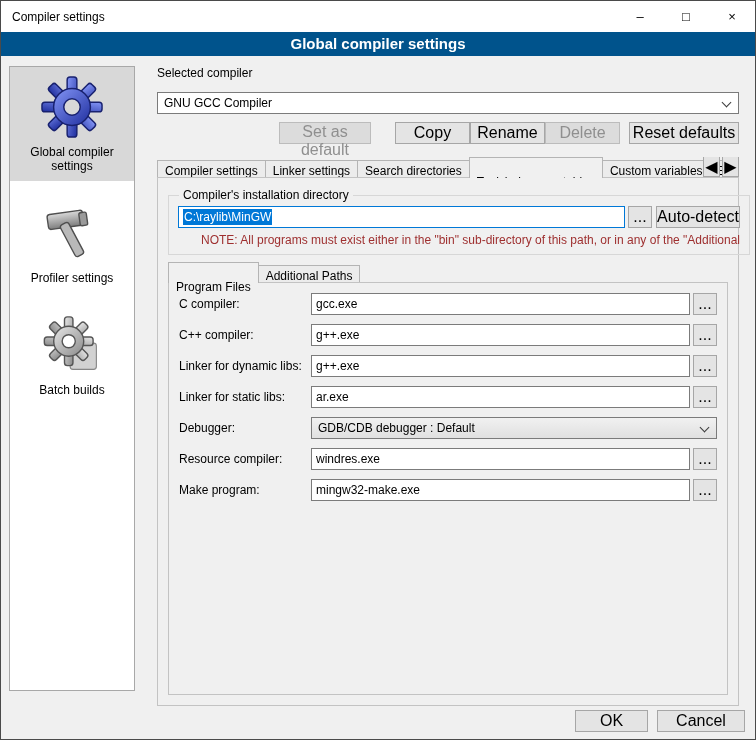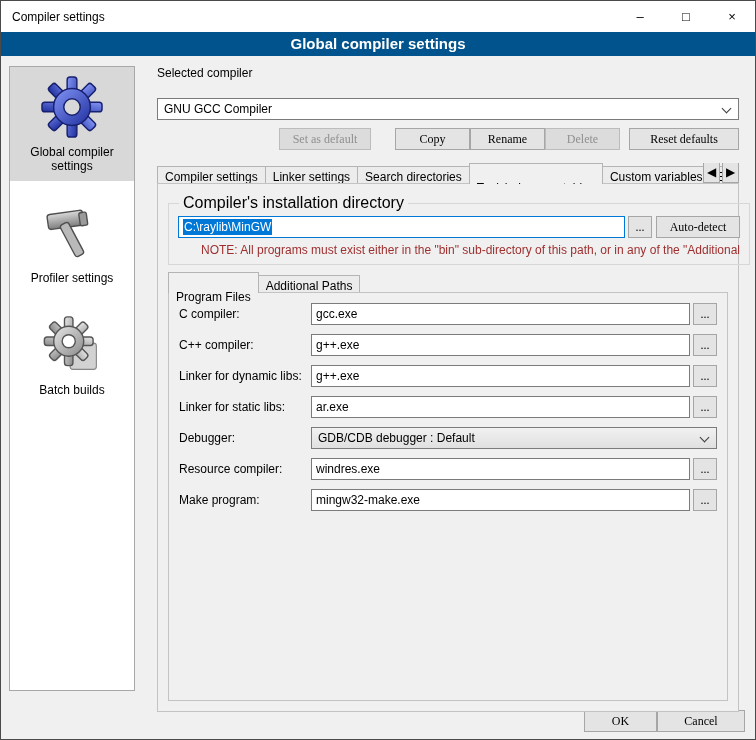--- a/index.html
+++ b/index.html
@@ -37,25 +37,25 @@
   .main { position:absolute; left:148px; right:8px; top:0; padding:0 8px; }
   .section-label { margin-top:10px; }
 
   
   .combobox { position:relative; height:22px; border:1px solid #7b7b7b; background:#fff;
               display:flex; align-items:center; padding:0 22px 0 6px; cursor:default; }
   .combobox .chevron { position:absolute; right:8px; top:6px; width:7px; height:7px;
               border-right:1.4px solid #3c3c3c; border-bottom:1.4px solid #3c3c3c;
               transform:rotate(45deg); }
   .combobox.gray { background:linear-gradient(#f1f1f1,#e0e0e0); }
-  .compiler-combo { margin-top:18px; }
-
-  
-  button.std { height:22px; background:#e4e4e4; border:1px solid #a6a6a6; font-family:Liberation Serif, serif;
-               font-size:12px; color:#000; cursor:default; }
+  .compiler-combo { margin-top:12px; }
+
+  
+  button.std { height:22px; background:#e4e4e4; border:1px solid #a6a6a6; font-family:Liberation Sans, sans-serif;
+               font-size:16px; color:#000; cursor:default; }
   button.std[disabled] { background:#dcdcdc; border-color:#bcbcbc; color:#8f8f8f; }
   .btn-row { display:flex; margin-top:8px; height:22px; }
   .sp1 { flex:0 0 122px; } .sp2 { flex:0 0 24px; } .spf { flex:1; }
   .btn-setdefault { width:92px; } .btn-copy,.btn-rename,.btn-delete { width:75px; }
   .btn-reset { width:110px; }
 
   
   .tab-area { margin-top:13px; }
   .tab-strip { position:relative; display:flex; align-items:flex-end; height:21px;
                padding-right:38px; overflow:hidden; }
@@ -67,21 +67,21 @@
   .tab.clipped { max-width:37px; overflow:hidden; border-right:none; padding-right:0; }
   .tab-scrollers { position:absolute; right:0; bottom:1px; display:flex; gap:2px; z-index:4; }
   .tab-scroll { width:17px; height:18px; font-size:8px; padding:0; display:flex;
                 align-items:center; justify-content:center; }
 
   .tab-panel { position:relative; z-index:1; margin-top:-1px; border:1px solid #c3c3c3;
                height:529px; background:#f0f0f0; padding:10px; display:flex; flex-direction:column; }
 
   
   fieldset.group { border:1px solid #d7d7d7; padding:4px 9px 7px; margin-bottom:7px; }
-  fieldset.group legend { padding:0 4px; margin-left:1px; font-size:16px; }
+  fieldset.group legend { padding:0 4px; margin-left:1px; font-size:12px; }
   .dir-row { display:flex; align-items:center; height:22px; }
   .textbox { height:22px; border:1px solid #7b7b7b; background:#fff; display:flex;
              align-items:center; padding:0 4px; overflow:hidden; white-space:nowrap; }
   .textbox.focused { border-color:#0078d7; }
   .selected-text { background:#0078d7; color:#fff; padding:1px 1px; }
   .dir-input { flex:1; }
   .browse-btn { width:24px; margin-left:3px; }
   .autodetect-btn { width:84px; margin-left:4px; }
   .note { margin-top:5px; color:#9e2f2f; white-space:nowrap; overflow:hidden;margin-left:23px; }
 
@@ -90,21 +90,21 @@
   .sub-panel { position:relative; z-index:1; margin-top:-1px; border:1px solid #c3c3c3;
                flex:1; background:#f0f0f0; padding:10px 10px 0; }
 
   
   .field-row { display:flex; align-items:center; height:22px; margin-bottom:9px; }
   .field-label { width:132px; flex:0 0 132px; }
   .field-input { flex:1; }
   .field-combo { flex:1; }
 
   
-  .footer { position:absolute; right:10px; bottom:9px; display:flex; }
+  .footer { position:absolute; right:10px; bottom:9px; display:flex; gap:9px; }
   .btn-ok { width:73px; height:23px; }
   .btn-cancel { width:88px; height:23px; }
 </style>
 </head>
 <body>
 
 <div class="window">
 
   <div class="titlebar">
     <span class="title">Compiler settings</span>

